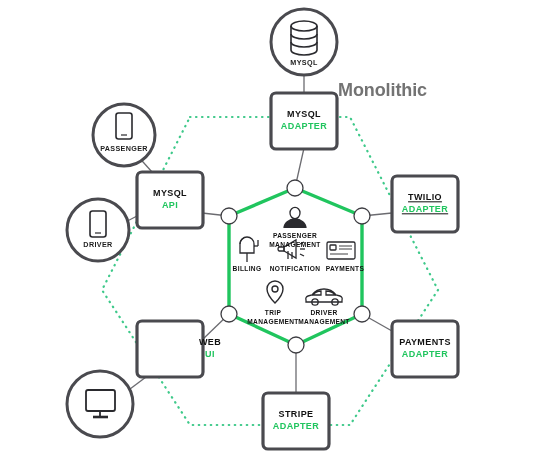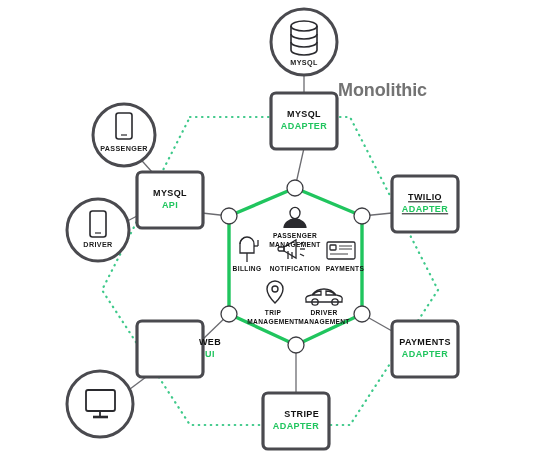--- a/index.html
+++ b/index.html
@@ -210,21 +210,21 @@
   <div class="node-box-label" style="left:425px; top:204px;text-decoration:underline;">
     <span>TWILIO</span>
     <span class="adapter-word">ADAPTER</span>
   </div>
 
   <div class="node-box-label" style="left:425px; top:349px;">
     <span>PAYMENTS</span>
     <span class="adapter-word">ADAPTER</span>
   </div>
 
-  <div class="node-box-label" style="left:296px; top:421px;text-align:right;">
+  <div class="node-box-label" style="left:296px; top:421px;">
     <span>STRIPE</span>
     <span class="adapter-word">ADAPTER</span>
   </div>
 
   <div class="node-box-label" style="left:170px; top:349px;margin-left:40px;">
     <span>WEB</span>
     <span class="adapter-word">UI</span>
   </div>
 
   <div class="node-box-label" style="left:170px; top:200px;">

